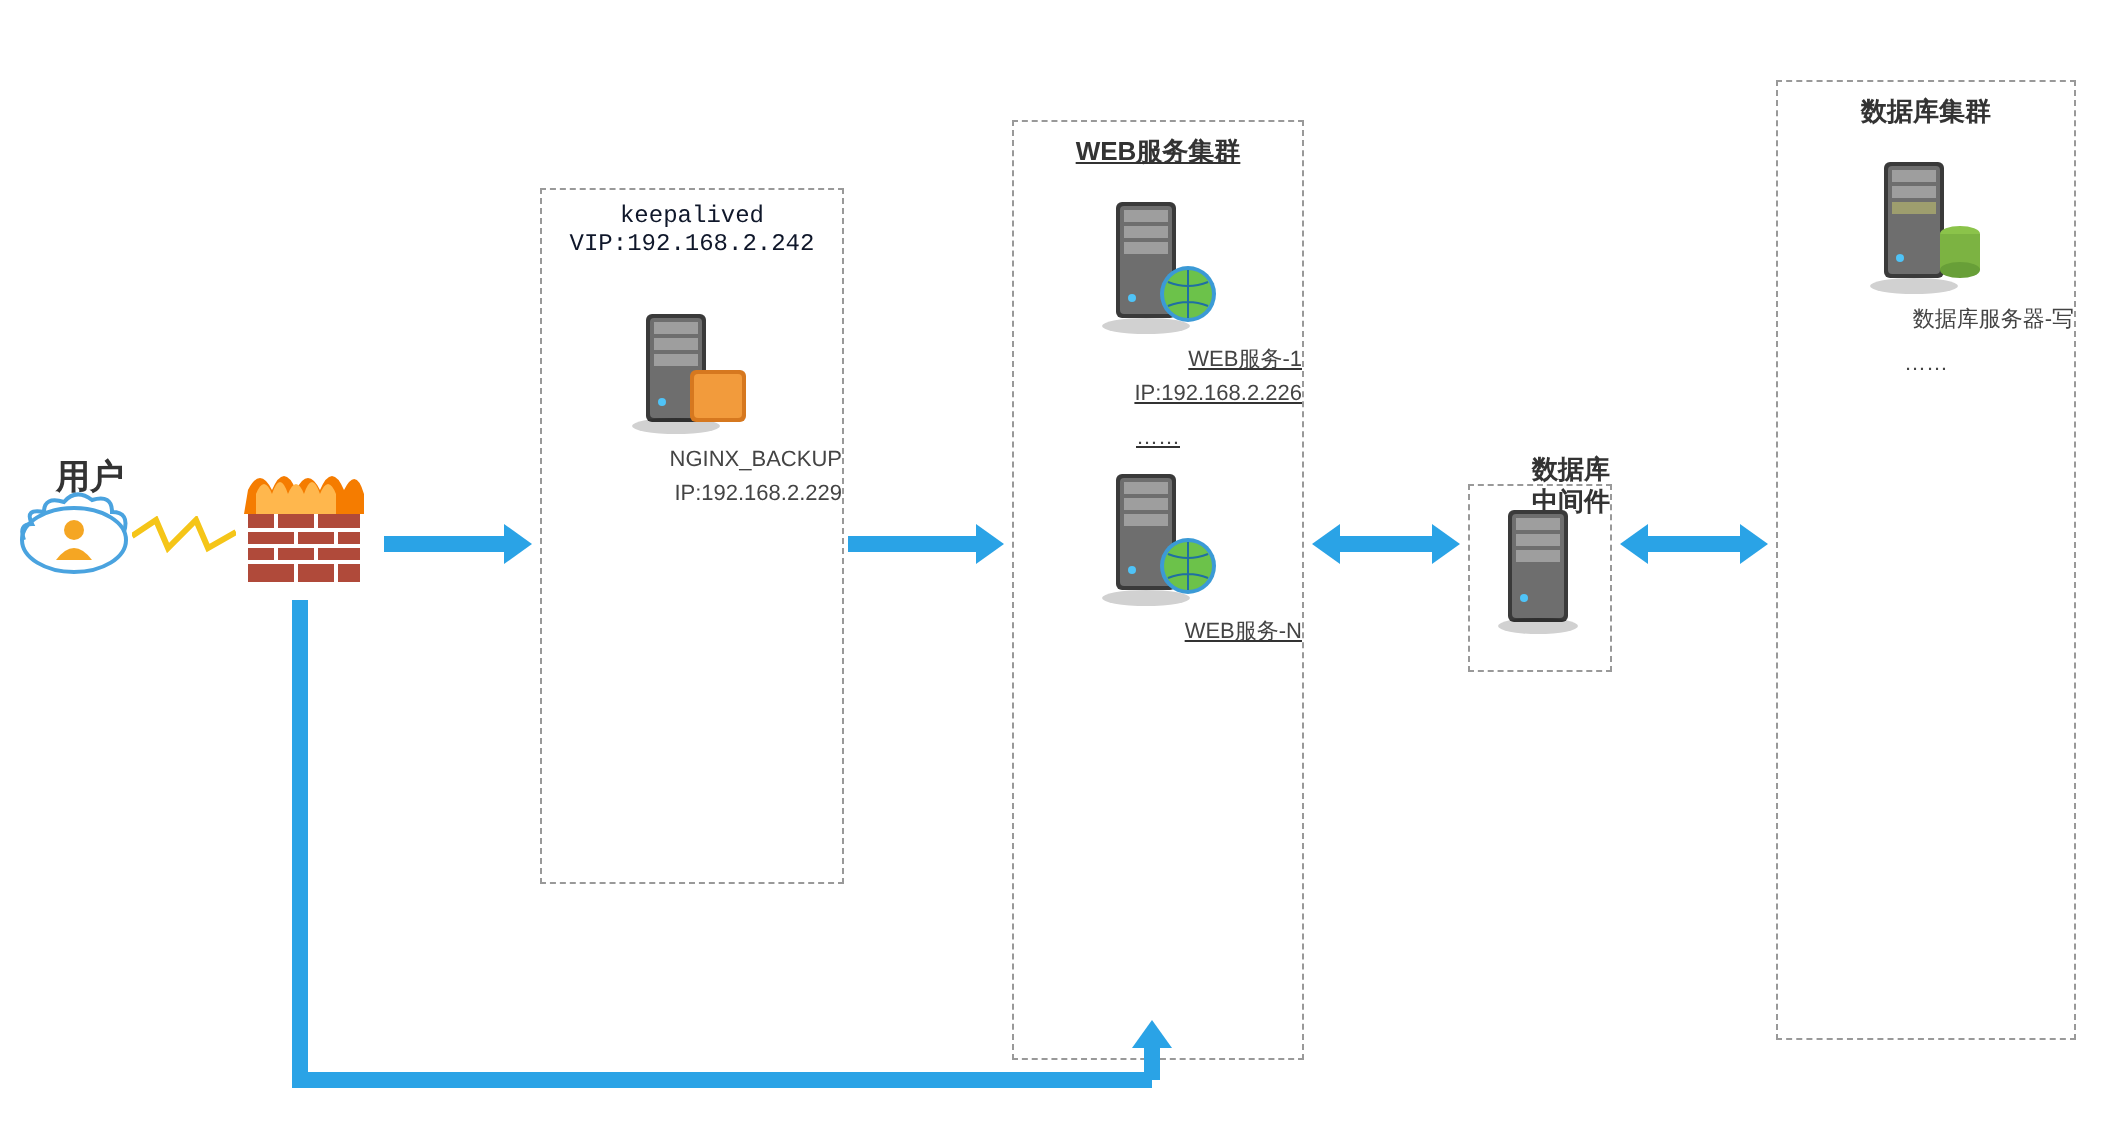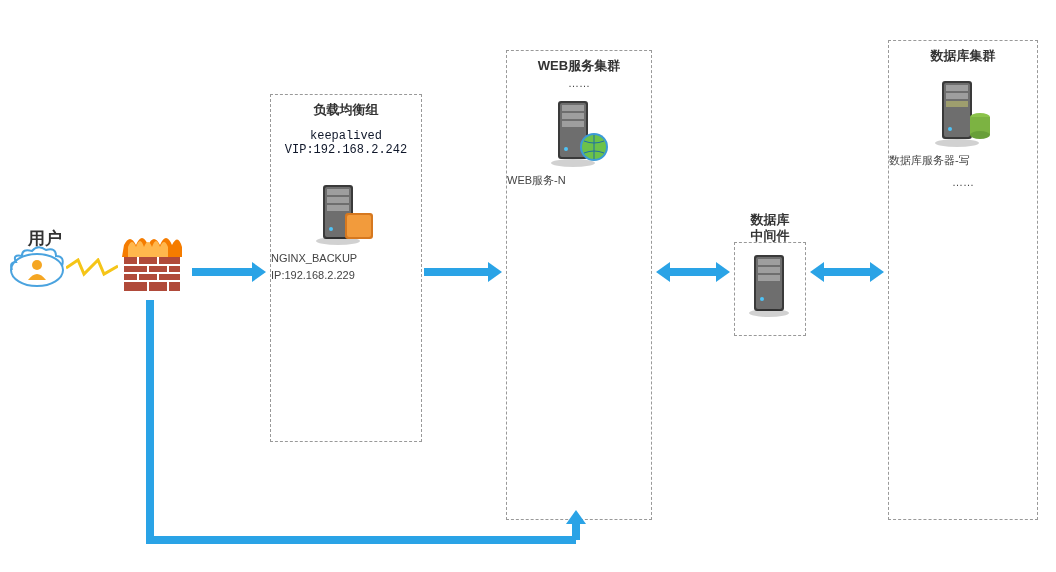--- a/index.html
+++ b/index.html
@@ -20,21 +20,21 @@
     border: 1px dashed #999;
     text-align: center;
   }
   .box-title {
     font-weight: bold;
     font-size: 13px;
     padding: 6px 0 4px 0;
   }
   .node {
     margin: 6px auto 10px auto;
-    text-align: left;
+    text-align: right;
   }
   .node-label { font-size: 11px; line-height: 1.35; color: #444; margin-top: 2px; }
   .kv-text { font-family: "Courier New", monospace; color: #0f172a; font-size: 12px; margin: 6px 0 22px 0; }
   .ellipsis { font-size: 11px; color: #444; margin: -2px 0 6px 0; }
   .user-label { position: absolute; font-weight: bold; font-size: 17px; }
   .db-mid-label { position: absolute; font-weight: bold; font-size: 13px; text-align: center; line-height: 1.25; }
 
   
   .arrow { position: absolute; background: #2aa3e6; height: 8px; }
   .arrow.vert { width: 8px; }
@@ -96,21 +96,20 @@
           <line x1="50" y1="46" x2="50" y2="56"></line>
       </g>
     </svg>
   </div>
 
   <div class="arrow" style="left:192px; top:268px; width:62px;">
     <span class="head-r"></span>
   </div>
 
   <div class="box" style="left:270px; top:94px; width:152px; height:348px;">
-    <div class="box-title">负载均衡组</div>
 
 
     <div class="kv-text">
       <div>keepalived</div>
       <div>VIP:192.168.2.242</div>
     </div>
 
     <div class="node">
       <svg class="icon" width="70" height="70" viewBox="0 0 70 70">
         <rect x="12" y="6" width="30" height="54" rx="3" fill="#3a3a3a"></rect>
@@ -125,50 +124,66 @@
       </svg>
       <div class="node-label">NGINX_BACKUP</div>
       <div class="node-label">IP:192.168.2.229</div>
     </div>
   </div>
 
   <div class="arrow" style="left:424px; top:268px; width:66px;">
     <span class="head-r"></span>
   </div>
 
-  <div class="box" style="left:506px; top:50px; width:146px; height:470px;">
+  <div class="box" style="left:506px; top:60px; width:146px; height:470px;text-decoration:underline;">
     <div class="box-title">WEB服务集群</div>
-
-
-
-    <div class="ellipsis">……</div>
 
     <div class="node">
       <svg class="icon" width="70" height="76" viewBox="0 0 70 76">
         <rect x="14" y="6" width="30" height="58" rx="3" fill="#3a3a3a"></rect>
         <rect x="16" y="8" width="26" height="54" rx="2" fill="#6e6e6e"></rect>
         <rect x="18" y="10" width="22" height="6" fill="#9e9e9e"></rect>
         <rect x="18" y="18" width="22" height="6" fill="#9e9e9e"></rect>
         <rect x="18" y="26" width="22" height="6" fill="#9e9e9e"></rect>
         <circle cx="22" cy="54" r="2" fill="#4fc3f7"></circle>
         <ellipse cx="29" cy="68" rx="22" ry="4" fill="rgba(0,0,0,0.18)"></ellipse>
         <circle cx="50" cy="52" r="14" fill="#3b9ad6"></circle>
         <path d="M38 52 a12 12 0 0 1 24 0 a12 12 0 0 1 -24 0" fill="#6cc24a"></path>
         <path d="M40 46 Q50 50 60 46 M40 58 Q50 54 60 58 M50 40 L50 64" stroke="#1f6fa3" stroke-width="1" fill="none"></path>
       </svg>
+      <div class="node-label">WEB服务-1</div>
+      <div class="node-label">IP:192.168.2.226</div>
+    </div>
+
+
+    <div class="ellipsis">……</div>
+
+    <div class="node">
+      <svg class="icon" width="70" height="76" viewBox="0 0 70 76">
+        <rect x="14" y="6" width="30" height="58" rx="3" fill="#3a3a3a"></rect>
+        <rect x="16" y="8" width="26" height="54" rx="2" fill="#6e6e6e"></rect>
+        <rect x="18" y="10" width="22" height="6" fill="#9e9e9e"></rect>
+        <rect x="18" y="18" width="22" height="6" fill="#9e9e9e"></rect>
+        <rect x="18" y="26" width="22" height="6" fill="#9e9e9e"></rect>
+        <circle cx="22" cy="54" r="2" fill="#4fc3f7"></circle>
+        <ellipse cx="29" cy="68" rx="22" ry="4" fill="rgba(0,0,0,0.18)"></ellipse>
+        <circle cx="50" cy="52" r="14" fill="#3b9ad6"></circle>
+        <path d="M38 52 a12 12 0 0 1 24 0 a12 12 0 0 1 -24 0" fill="#6cc24a"></path>
+        <path d="M40 46 Q50 50 60 46 M40 58 Q50 54 60 58 M50 40 L50 64" stroke="#1f6fa3" stroke-width="1" fill="none"></path>
+      </svg>
       <div class="node-label">WEB服务-N</div>
     </div>
   </div>
 
   <div class="arrow" style="left:668px; top:268px; width:50px;">
     <span class="head-l"></span>
       <span class="head-r"></span>
   </div>
 
-  <div class="db-mid-label" style="left:735px; top:212px; width:70px; white-space:pre-line;">数据库
+  <div class="db-mid-label" style="left:735px; top:227px; width:70px; white-space:pre-line;text-align:right;">数据库
 中间件</div>
   <div class="box" style="left:734px; top:242px; width:72px; height:94px;">
     <svg class="icon" width="56" height="70" viewBox="0 0 56 70" style="margin-top:8px;">
       <rect x="12" y="4" width="30" height="56" rx="3" fill="#3a3a3a"></rect>
       <rect x="14" y="6" width="26" height="52" rx="2" fill="#6e6e6e"></rect>
       <rect x="16" y="8" width="22" height="6" fill="#9e9e9e"></rect>
       <rect x="16" y="16" width="22" height="6" fill="#9e9e9e"></rect>
       <rect x="16" y="24" width="22" height="6" fill="#9e9e9e"></rect>
       <circle cx="20" cy="48" r="2" fill="#4fc3f7"></circle>
       <ellipse cx="27" cy="62" rx="20" ry="4" fill="rgba(0,0,0,0.18)"></ellipse>

